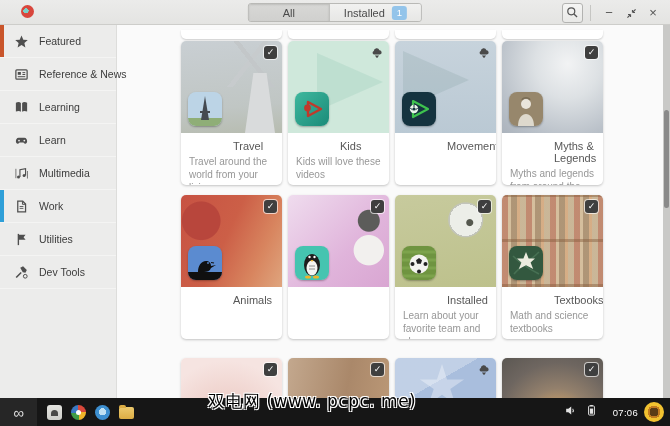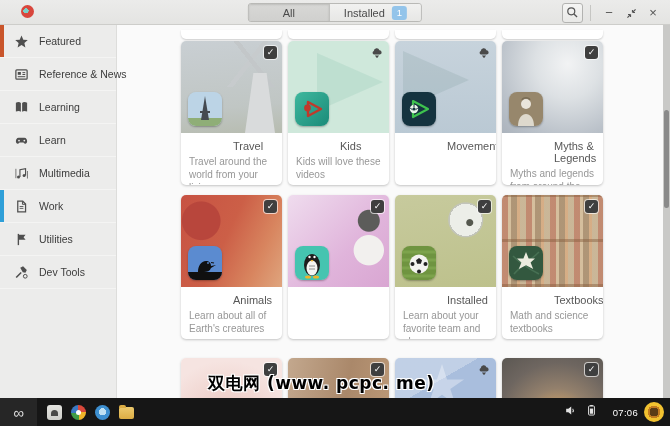--- a/index.html
+++ b/index.html
@@ -122,22 +122,22 @@
   .ico-folder::before { content:""; position:absolute; left:0; top:-2px; width:7px; height:3px;
     background:#dcad44; border-radius:2px 2px 0 0; }
   .tb-spacer { flex:1; }
   .tb-status { display:flex; align-items:center; gap:8px; margin-right:9px; }
   .tb-clock { color:#fff; font-size:9.5px; letter-spacing:.3px; margin:0 6px; }
   .avatar { width:20px; height:20px; border-radius:50%;
     background:radial-gradient(circle,#5a3b16 0 31%,#c27b20 32% 45%,#f2c230 46% 100%);
     margin-right:6px; }
 
   
-  .watermark { position:absolute; left:208px; top:372px; z-index:10;
-    font-family:"DejaVu Sans", sans-serif; font-weight:bold; font-size:17px; color:#000;
+  .watermark { position:absolute; left:208px; top:390px; z-index:10;
+    font-family:"DejaVu Sans", sans-serif; font-weight:normal; font-size:17px; color:#000;
     letter-spacing:.5px; white-space:nowrap;
     text-shadow:-1px -1px 0 #fff,1px -1px 0 #fff,-1px 1px 0 #fff,1px 1px 0 #fff;text-align:right; }
 </style>
 </head>
 <body>
 
 <div class="screen">
 
   <div class="titlebar">
     <span class="app-logo"></span>
@@ -354,21 +354,20 @@
                 <rect width="34" height="34" fill="#5b8bd0"></rect>
                 <rect y="26" width="34" height="8" fill="#101010"></rect>
                 <path fill="#101010" d="M10 26c0-6 3-11 8-11 3 0 5 2 5 5l5-1-5 3c-1 3-4 4-7 4z"></path>
                 <circle cx="20" cy="17" r=".9" fill="#5b8bd0"></circle>
                 <path d="M23 16.5l3 .5" stroke="#101010" stroke-width="1.2"></path>
               </svg>
           </span>
         </div>
         <div class="card-label">
           <div class="card-title">Animals</div>
-          <div class="card-desc">Learn about all of Earth's creatures</div>
         </div>
       </div>
       <div class="card">
         <div class="card-img img-tuxmath">
           <span class="badge-check">✓</span>
           <span class="app-icon">
             <svg width="34" height="34" viewBox="0 0 34 34">
                 <rect width="34" height="34" fill="#45c4b0"></rect>
                 <ellipse cx="17" cy="19" rx="8" ry="11" fill="#1d1d1d"></ellipse>
                 <ellipse cx="17" cy="22" rx="5.5" ry="7.5" fill="#f4f4f2"></ellipse>

